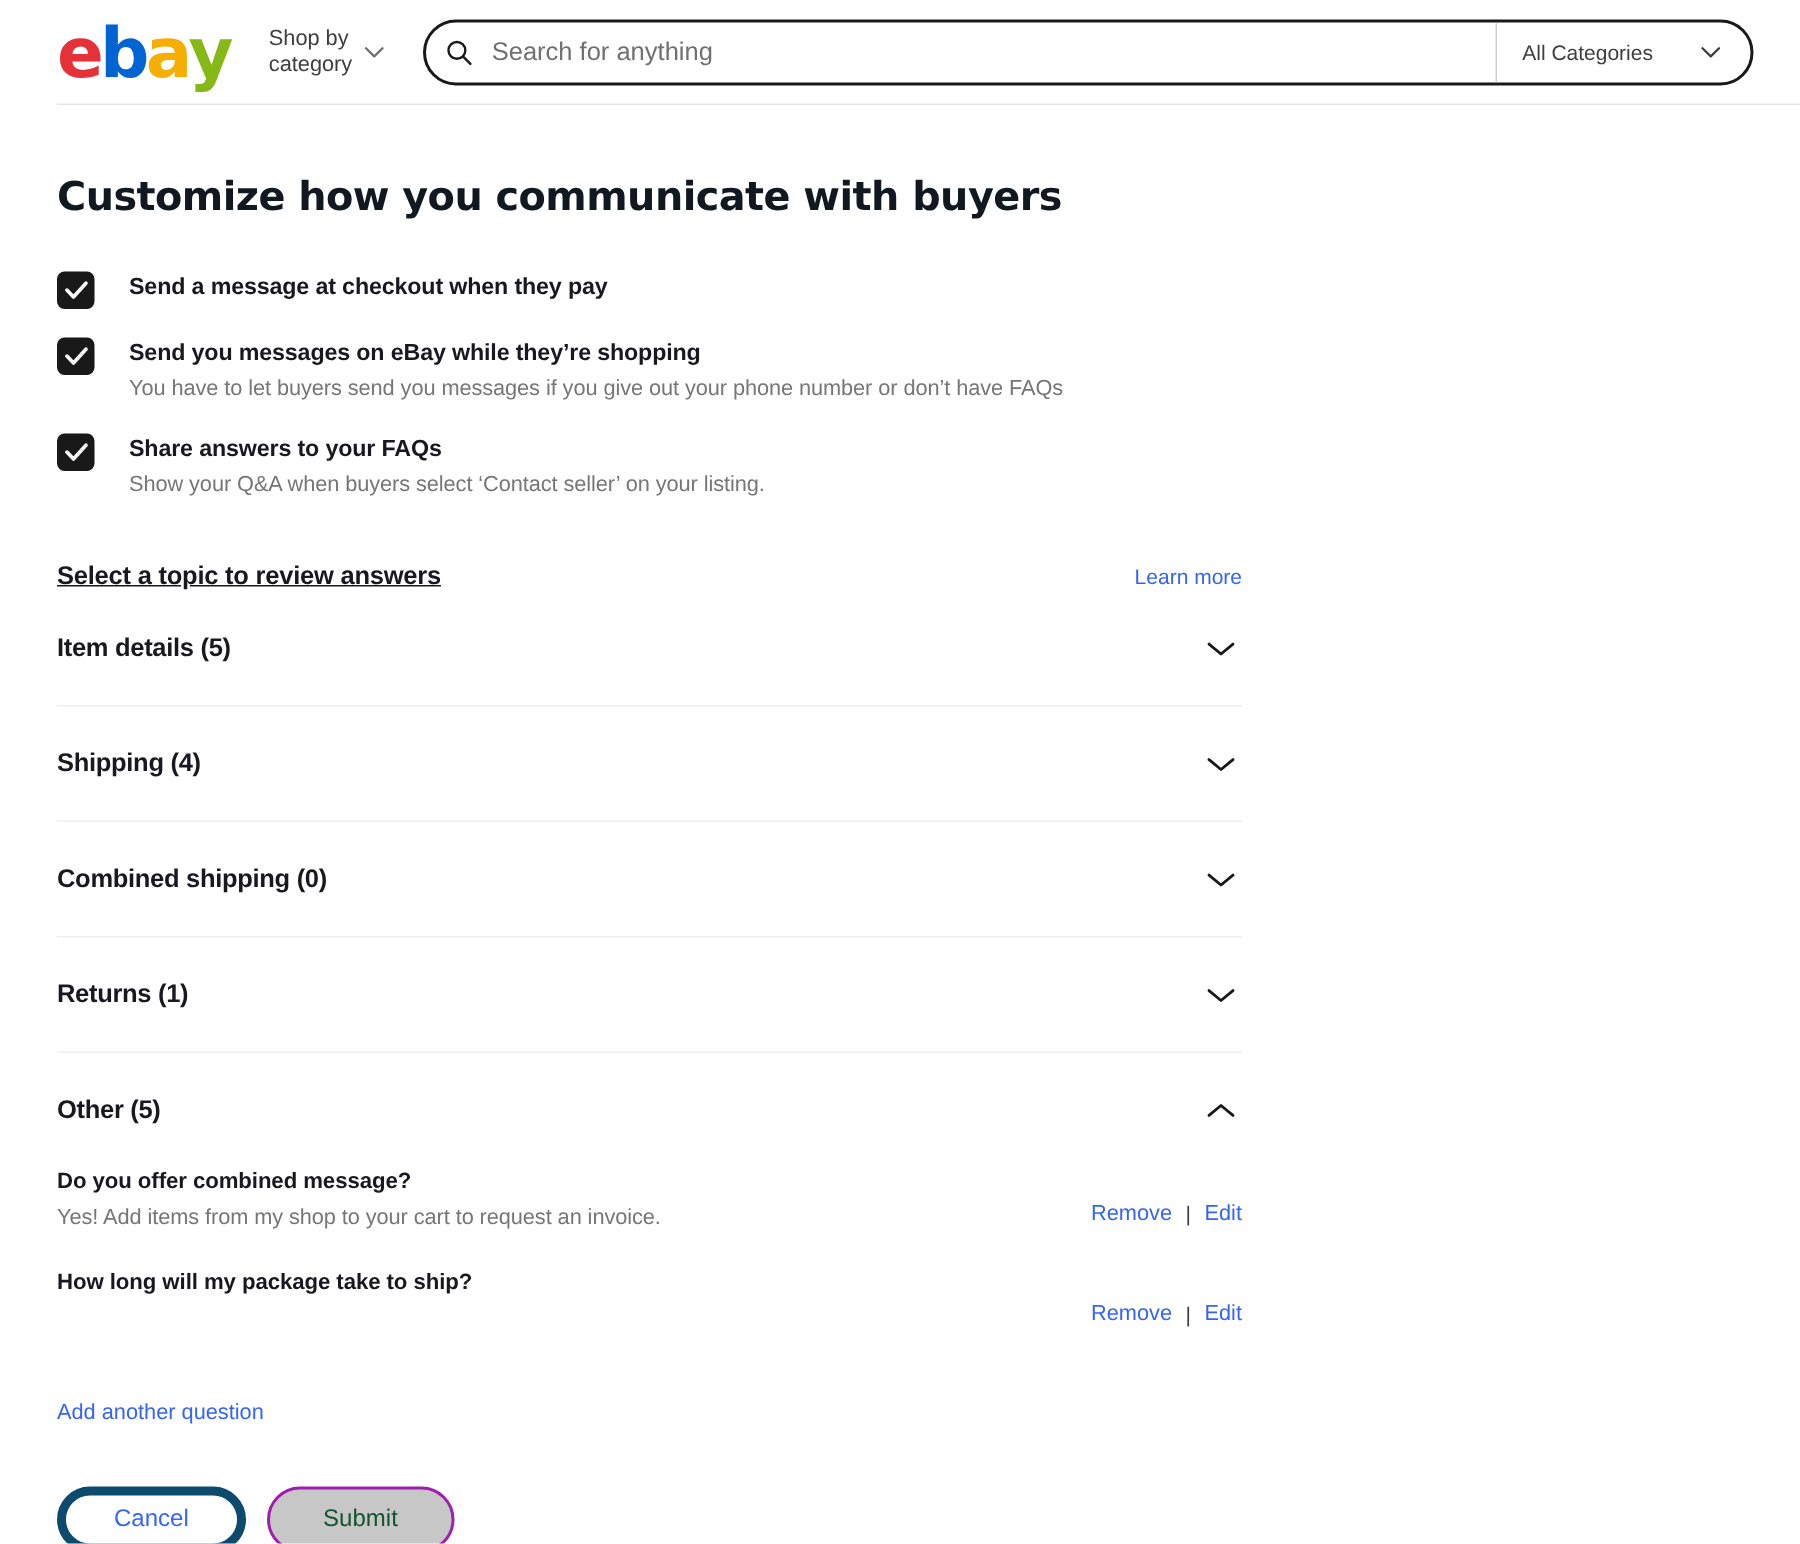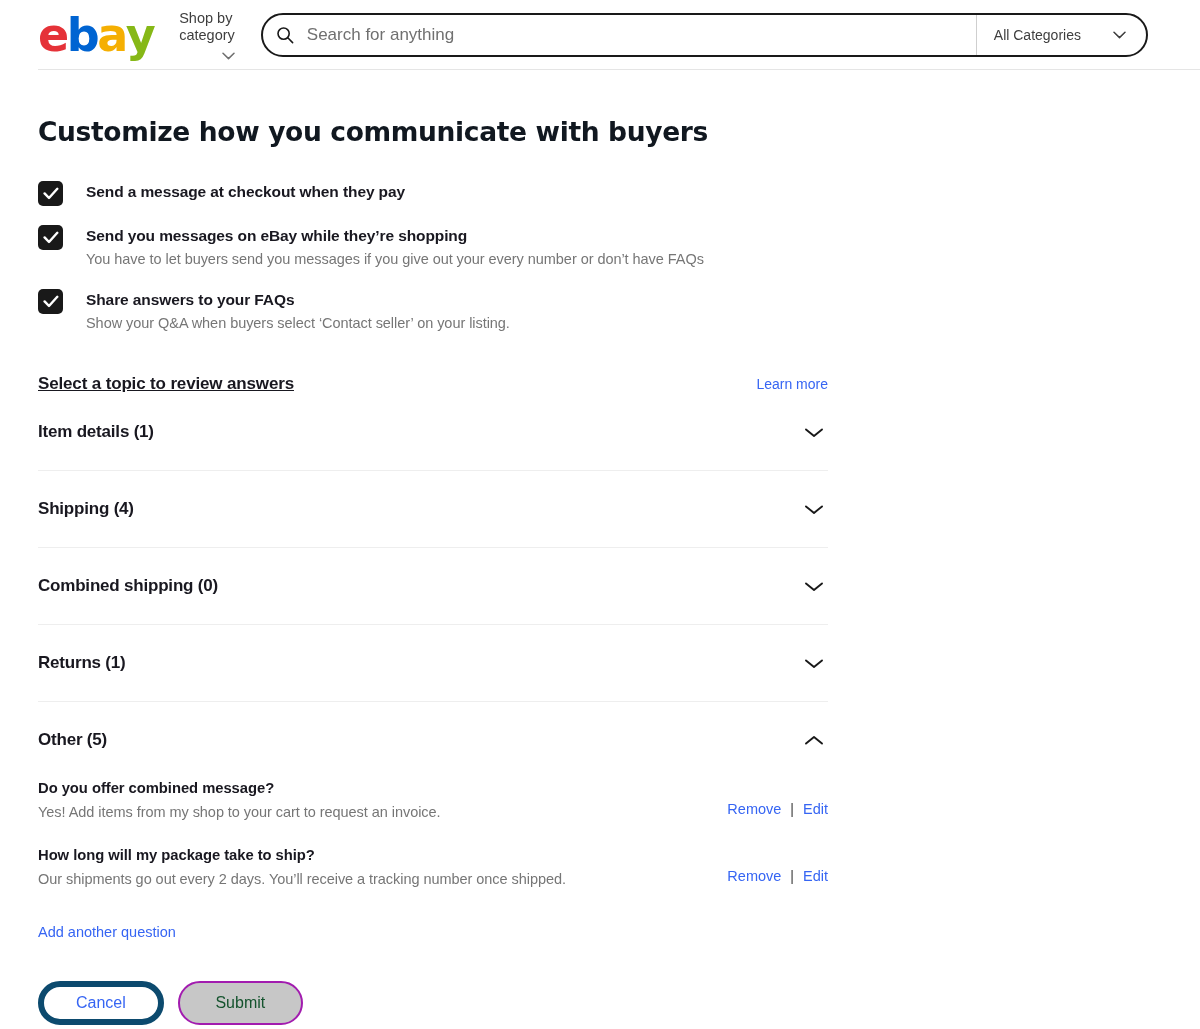--- a/index.html
+++ b/index.html
@@ -44,24 +44,23 @@
     font-weight: 700;
     letter-spacing: -2.5px;
     line-height: 1;
     user-select: none;
   }
   .ebay-logo span { display: inline-block; }
 
   .shop-by {
     margin-left: 26px;
     display: flex;
-    align-items: flex-end;
+    align-items: center;
     gap: 8px;
     cursor: pointer;
-    flex-direction: column;
   }
   .shop-by-text {
     font-size: 14.5px;
     line-height: 17px;
     color: #3e3e3e;
     white-space: pre-line;
   }
   .chevron-sm {
     width: 13px;
     height: 8px;
@@ -236,21 +235,21 @@
     cursor: pointer;
   }
   .qa-sep { color: #3e3e3e; font-size: 14px; }
 
   .add-question {
     display: inline-block;
     font-size: 14.5px;
     color: #3665f3;
     text-decoration: none;
     cursor: pointer;
-    margin-top: 8px;
+    margin-top: 24px;
   }
 
   
   .actions {
     display: flex;
     align-items: center;
     gap: 14px;
     margin-top: 40px;
     padding-bottom: 16px;
   }
@@ -333,21 +332,21 @@
         </div>
       </div>
       <div class="cb-row">
         <div class="cb-box">
           <svg width="16" height="13" viewBox="0 0 16 13">
             <path d="M1.6 6.4 L6 11 L14.3 1.8" fill="none" stroke="#ffffff" stroke-width="2.4" stroke-linecap="round" stroke-linejoin="round"></path>
           </svg>
         </div>
         <div class="cb-text">
           <div class="cb-label">Send you messages on eBay while they’re shopping</div>
-          <div class="cb-desc">You have to let buyers send you messages if you give out your every number or don’t have FAQs</div>
+          <div class="cb-desc">You have to let buyers send you messages if you give out your phone number or don’t have FAQs</div>
         </div>
       </div>
       <div class="cb-row">
         <div class="cb-box">
           <svg width="16" height="13" viewBox="0 0 16 13">
             <path d="M1.6 6.4 L6 11 L14.3 1.8" fill="none" stroke="#ffffff" stroke-width="2.4" stroke-linecap="round" stroke-linejoin="round"></path>
           </svg>
         </div>
         <div class="cb-text">
           <div class="cb-label">Share answers to your FAQs</div>
@@ -357,21 +356,21 @@
     </div>
 
   <div class="topics">
     <div class="topics-head">
       <div class="topics-title">Select a topic to review answers</div>
       <a class="learn-more">Learn more</a>
     </div>
     <div class="acc-list">
         <div class="acc-item">
           <div class="acc-head">
-            <div class="acc-title">Item details (1)</div>
+            <div class="acc-title">Item details (5)</div>
             <svg class="chevron-lg" viewBox="0 0 20 11">
               <path d="M2 2.4 L10 9 L18 2.4" fill="none" stroke="#191919" stroke-width="1.9" stroke-linecap="round" stroke-linejoin="round"></path>
             </svg>
           </div>
         </div>
         <div class="acc-item">
           <div class="acc-head">
             <div class="acc-title">Shipping (4)</div>
             <svg class="chevron-lg" viewBox="0 0 20 11">
               <path d="M2 2.4 L10 9 L18 2.4" fill="none" stroke="#191919" stroke-width="1.9" stroke-linecap="round" stroke-linejoin="round"></path>
@@ -409,21 +408,20 @@
               </div>
               <div class="qa-actions">
                 <a class="qa-link">Remove</a>
                 <span class="qa-sep">|</span>
                 <a class="qa-link">Edit</a>
               </div>
             </div>
             <div class="qa-row">
               <div class="qa-text">
                 <div class="qa-question">How long will my package take to ship?</div>
-                <div class="qa-answer">Our shipments go out every 2 days. You’ll receive a tracking number once shipped.</div>
               </div>
               <div class="qa-actions">
                 <a class="qa-link">Remove</a>
                 <span class="qa-sep">|</span>
                 <a class="qa-link">Edit</a>
               </div>
             </div>
           </div>
         </div>
       </div>

